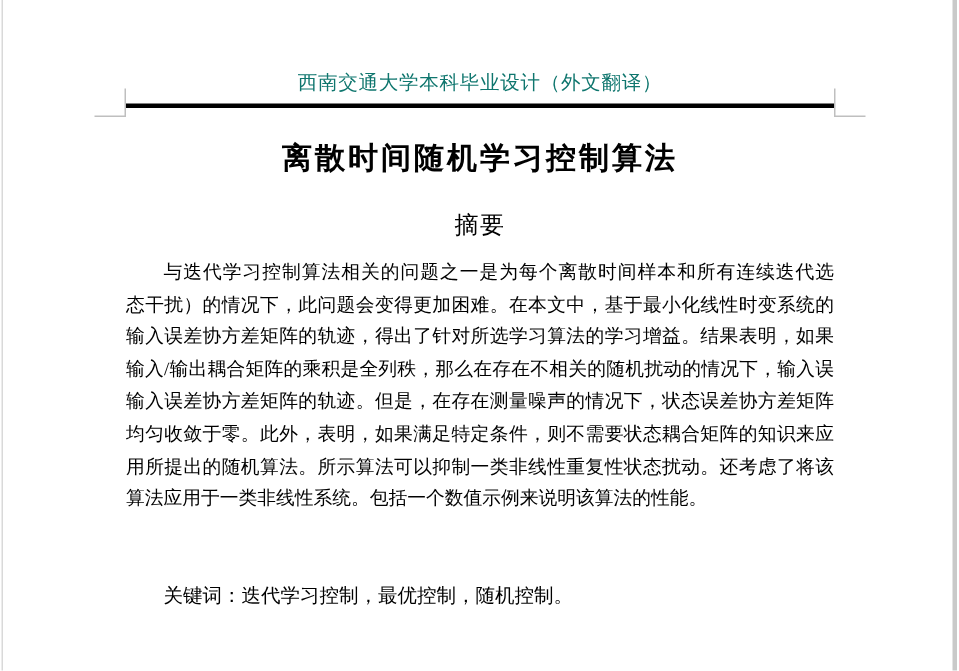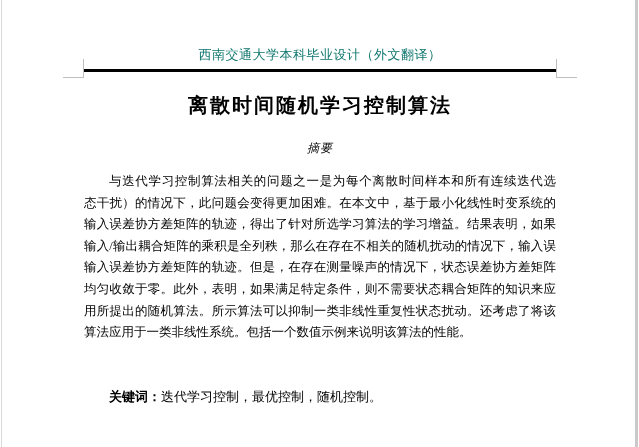--- a/index.html
+++ b/index.html
@@ -27,40 +27,40 @@
   .crop-r-v{left:556px;top:59px;width:1px;height:19px;}
   .crop-r-h{left:556px;top:77px;width:21px;height:1px;}
 
   .doc-title{
     position:absolute;top:92px;left:84px;width:472px;
     text-align:center;font-size:20px;font-weight:bold;
     letter-spacing:2px;white-space:nowrap;
   }
   .abstract-heading{
     position:absolute;top:140px;left:84px;width:472px;
-    text-align:center;font-size:12px;letter-spacing:1px;font-style:italic;
+    text-align:center;font-size:16px;letter-spacing:1px;
   }
   .abstract{
     position:absolute;top:171px;left:84px;width:472px;
     font-size:12.5px;
   }
   .aline{
     line-height:21.6px;height:21.6px;
     text-align:justify;text-align-last:justify;
     white-space:nowrap;
   }
   .aline.first{padding-left:25px;}
   .aline.last{text-align:right;text-align-last:left;}
 
   .keywords{
     position:absolute;top:388px;left:84px;width:472px;
     padding-left:25px;box-sizing:border-box;
     font-size:13px;line-height:17px;white-space:nowrap;
   }
-  .keywords .label{font-weight:bold;}
+  .keywords .label{font-weight:normal;}
 </style>
 </head>
 <body>
 
 <div class="page">
 
   <div class="edge edge-left"></div>
   <div class="edge edge-right"></div>
 
   <div class="header-text">西南交通大学本科毕业设计（外文翻译）</div>

